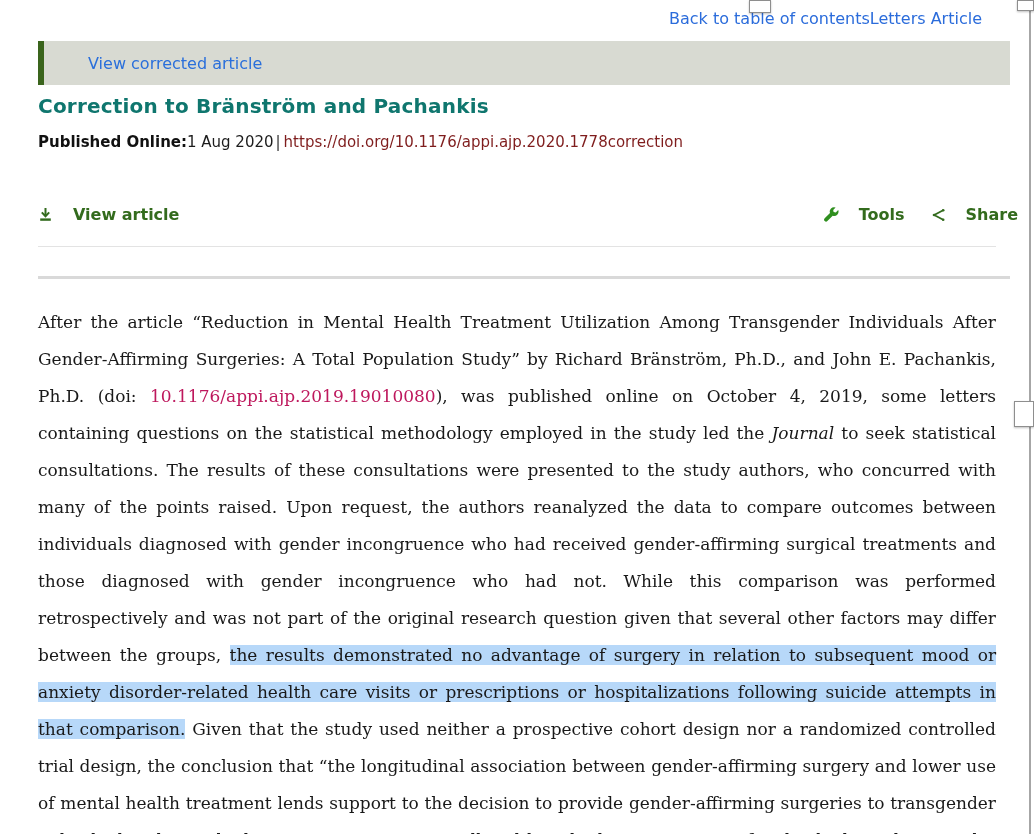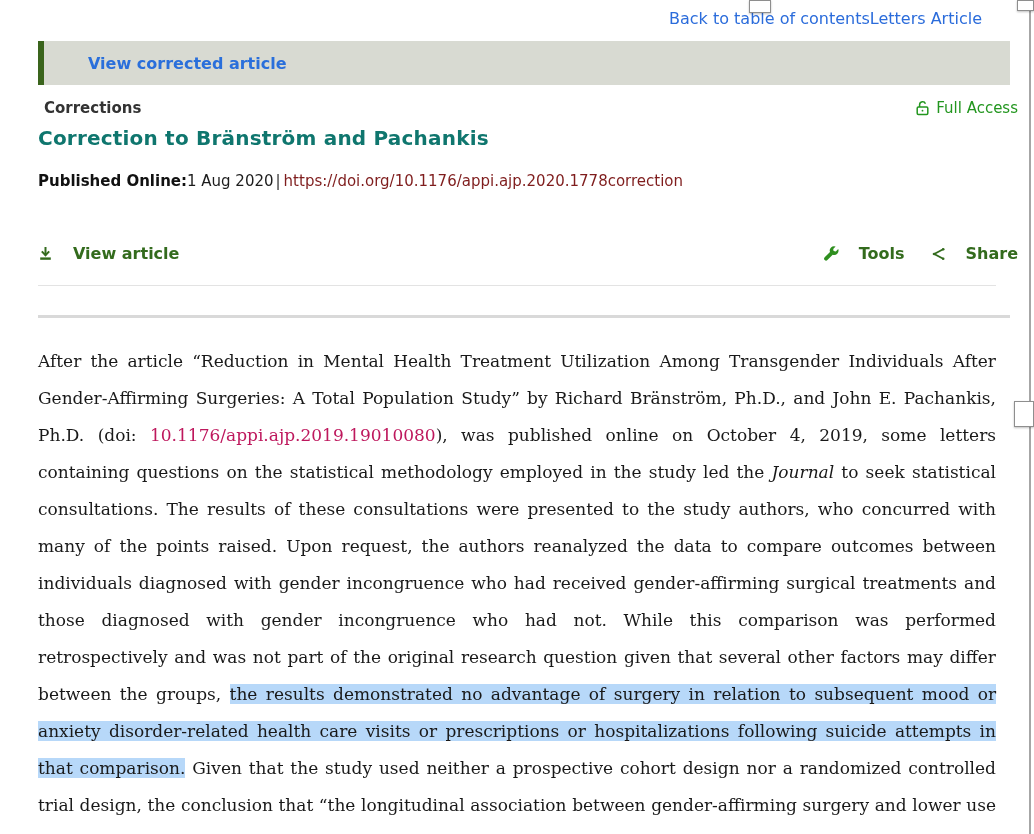--- a/index.html
+++ b/index.html
@@ -8,31 +8,31 @@
 
   .page { padding-left:38px; }
 
   
   .topnav { display:flex; justify-content:flex-end; align-items:flex-start; padding-top:9px; padding-right:52px; }
   .topnav a { font-size:16px; color:#2b6cdb; text-decoration:none; cursor:pointer; }
 
   
   .banner { margin-top:13px; width:972px; height:44px; background:#d8dad2;
             border-left:6px solid #3a641c; display:flex; align-items:center; padding-left:44px; }
-  .banner a { font-size:16px; font-weight:bold; color:#2a6fdb; text-decoration:none; cursor:pointer; }
+  .banner a { font-size:16px; font-weight:normal; color:#2a6fdb; text-decoration:none; cursor:pointer; }
 
   
   .metarow { margin-top:14px; display:flex; justify-content:space-between; align-items:center; padding-right:16px; }
   .section-label { font-size:15px; font-weight:bold; color:#333; padding-left:6px; }
   .full-access { display:flex; align-items:center; gap:6px; font-size:15px; color:#23961f; }
   .full-access svg { display:block; }
 
   
   h1.article-title { margin-top:9px; font-size:20px; font-weight:bold; color:#0f766e; letter-spacing:0.2px; }
-  .published { margin-top:22px; font-size:15px; color:#1c1c1c; display:flex; align-items:center;text-align:right; }
+  .published { margin-top:15px; font-size:15px; color:#1c1c1c; display:flex; align-items:center;text-align:right; }
   .published .lbl { font-weight:bold; color:#111; }
   .published .sep { margin:0 3px 0 2px; color:#333; }
   .published a { color:#7f1d1d; text-decoration:none; cursor:pointer; }
 
   
   .toolbar { margin-top:54px; display:flex; justify-content:space-between; align-items:center; padding-right:16px; }
   .tool-btn { display:flex; align-items:center; gap:20px; font-size:16px; font-weight:bold; color:#336b1d; cursor:pointer; }
   .toolbar-right { display:flex; align-items:flex-start; gap:26px; }
   .tool-btn svg { display:block; }
 
@@ -60,33 +60,20 @@
 
   <div class="topnav">
     <a>Back to table of contents</a>
     <a>Letters Article</a>
   </div>
 
   <div class="banner">
     <a>View corrected article</a>
   </div>
 
-  <div class="metarow">
-    <div class="section-label">Corrections</div>
-    <div class="full-access">
-      <span>
-        <svg width="15" height="16" viewBox="0 0 15 16" fill="none" stroke="#23961f" stroke-width="1.5">
-          <rect x="2.2" y="7" width="10.6" height="7.4" rx="1.2"></rect>
-          <path d="M4.6 7 V4.6 a3 3 0 0 1 5.8 -0.9"></path>
-          <circle cx="7.5" cy="10.7" r="0.9" fill="#23961f" stroke="none"></circle>
-        </svg>
-      </span>
-      <span>Full Access</span>
-    </div>
-  </div>
 
   <h1 class="article-title">Correction to Bränström and Pachankis</h1>
 
   <div class="published">
     <span class="lbl">Published Online:</span>
       <span>1 Aug 2020</span>
       <span class="sep">|</span>
       <a>https://doi.org/10.1176/appi.ajp.2020.1778correction</a>
   </div>
 

